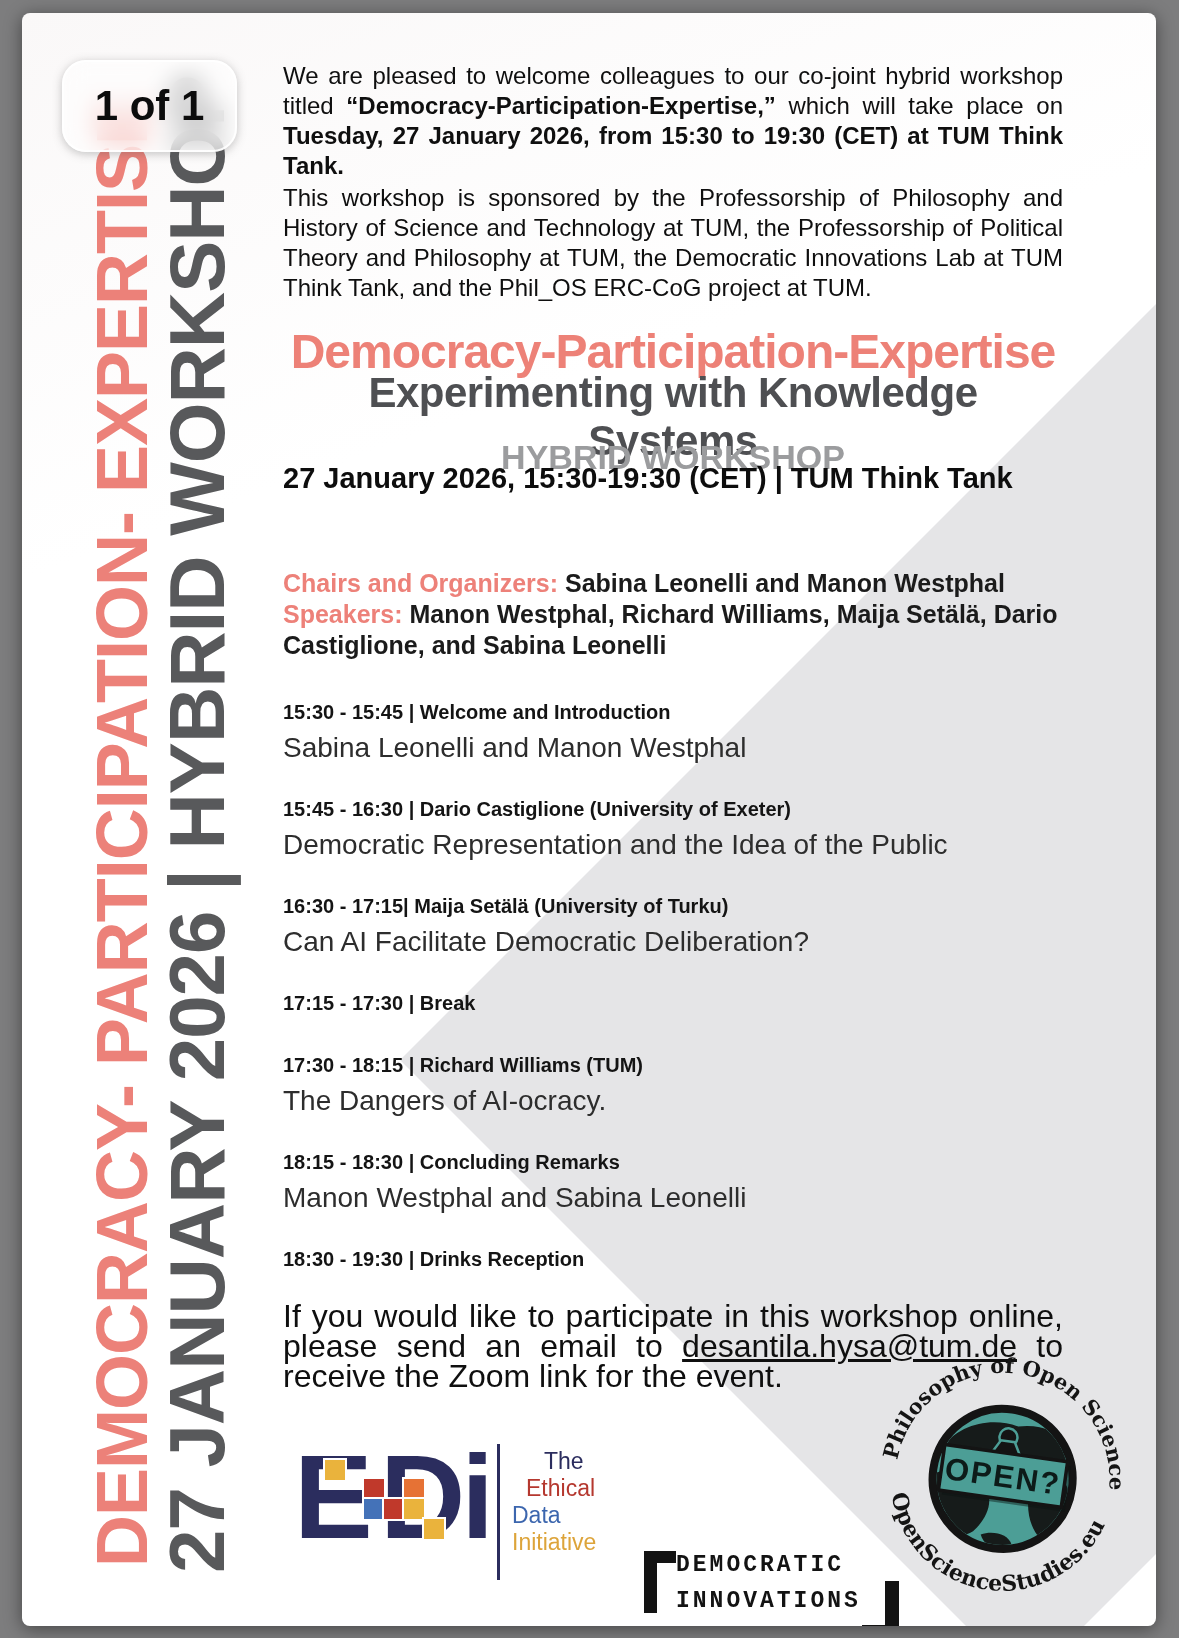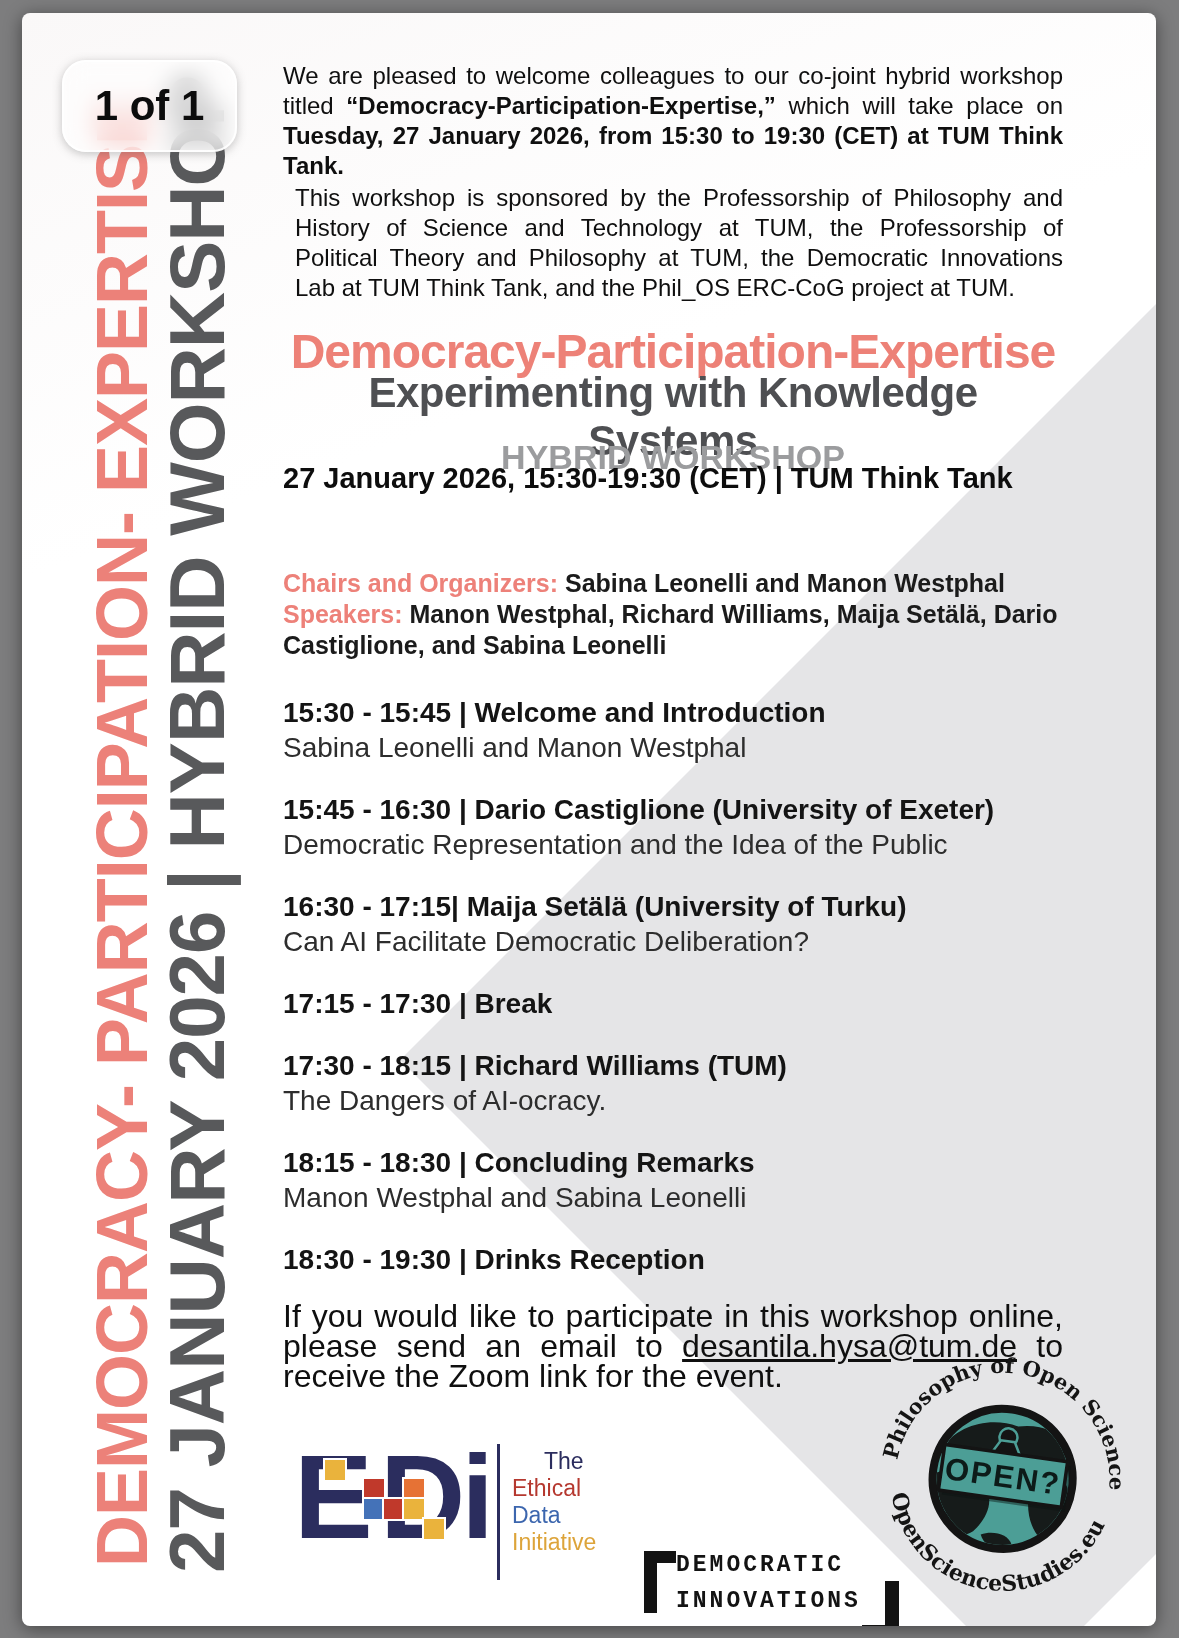--- a/index.html
+++ b/index.html
@@ -27,37 +27,37 @@
            -webkit-backdrop-filter:blur(12px); backdrop-filter:blur(12px);
            border:2px solid rgba(255,255,255,.9);
            box-shadow:0 2px 10px rgba(90,90,90,.35);
            display:flex; align-items:center; justify-content:center;
            font-size:42px; font-weight:bold; color:#0c0c0c; z-index:30; }
 
   .content { position:absolute; left:261px; top:0; width:780px; }
   .sec { position:absolute; width:780px; }
 
   .intro { top:48px; font-size:24px; line-height:30px; color:#0f0f0f; text-align:justify; }
-  .intro .p2 { margin-top:2px;margin-left:12px; }
+  .intro .p2 { margin-top:2px; }
   .b { font-weight:bold; }
 
   .title    { top:311px; text-align:center; font-size:48px; font-weight:bold;
               color:#ed8177; letter-spacing:-1px; }
   .subtitle { top:356px; text-align:center; font-size:42px; font-weight:bold;
               color:#4e4f52; letter-spacing:-0.5px; }
   .format   { top:425px; text-align:center; font-size:34px; font-weight:bold;
               color:#9b9c9e; }
   .dateline { top:449px; font-size:29px; font-weight:bold; color:#0d0d0d; }
 
   .people { top:555px; font-size:25px; font-weight:bold; line-height:31px; color:#1b1b1b; }
   .plabel { color:#ed8179; }
 
   .schedule { top:682px; }
   .sch-block { margin-bottom:27px; }
-  .sch-title  { font-size:28px; font-weight:bold; color:#141414; line-height:35px; }
+  .sch-title  { font-size:20px; font-weight:bold; color:#141414; line-height:35px; }
   .sch-detail { font-size:28px; color:#2d2d2d; line-height:35px; }
 
   .note { top:1288px; font-size:32px; line-height:30px; color:#0f0f0f; text-align:justify; }
   .email { text-decoration:underline; color:#0f0f0f; }
 
   
   .edi { position:absolute; left:272px; top:1437px; width:300px; height:130px; }
   .edi-e, .edi-di { position:absolute; top:-12px; font-size:118px; font-weight:bold;
                     color:#2b2d5e; letter-spacing:-4px; line-height:1; }
   .edi-e { left:0; } .edi-di { left:86px; }
@@ -151,21 +151,21 @@
         <div class="edi-sq" style="left: 70px; top: 29px; background: rgb(192, 57, 43);"></div>
         <div class="edi-sq" style="left: 110px; top: 29px; background: rgb(230, 114, 53);"></div>
         <div class="edi-sq" style="left: 70px; top: 49px; background: rgb(68, 114, 184);"></div>
         <div class="edi-sq" style="left: 90px; top: 49px; background: rgb(192, 57, 43);"></div>
         <div class="edi-sq" style="left: 110px; top: 49px; background: rgb(234, 179, 60);"></div>
         <div class="edi-sq" style="left: 130px; top: 69px; background: rgb(234, 179, 60);"></div>
       </div>
     <div class="edi-bar"></div>
     <div class="edi-text" id="edi-text">
         <div style="color: rgb(43, 45, 94); margin-left: 32px;">The</div>
-        <div style="color: rgb(181, 56, 47);">Ethical</div>
+        <div style="color: rgb(181, 56, 47); margin-left: 14px;">Ethical</div>
         <div style="color: rgb(60, 102, 174);">Data</div>
         <div style="color: rgb(221, 164, 58);">Initiative</div>
       </div>
   </div>
 
   <div class="dil">
     <div class="dil-b1"></div>
     <div class="dil-b2"></div>
     <div class="dil-b3"></div>
     <div class="dil-text" id="dil-text">

